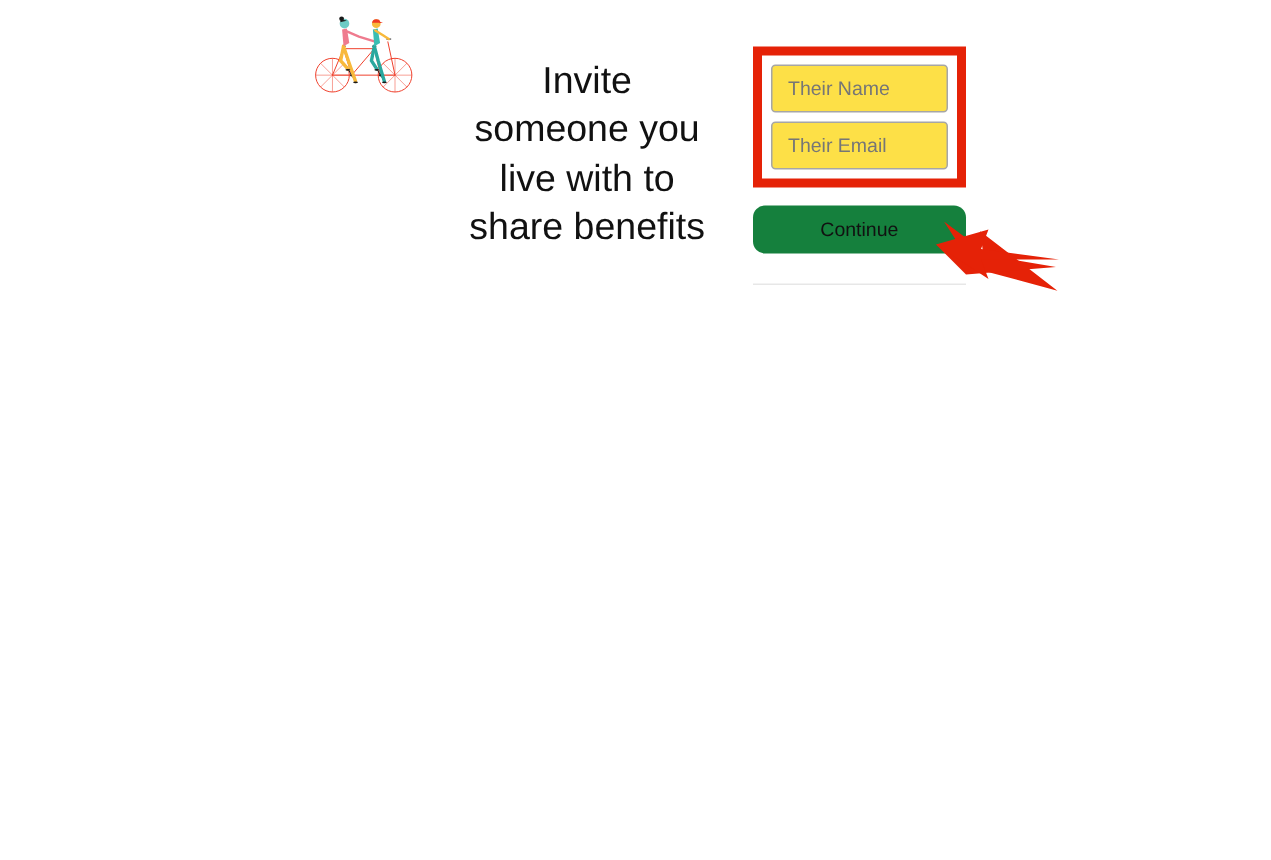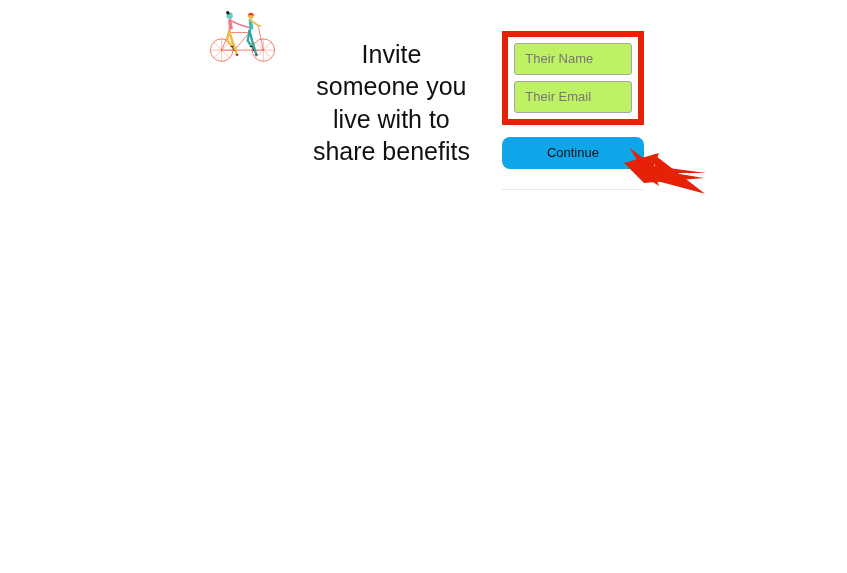--- a/index.html
+++ b/index.html
@@ -55,32 +55,32 @@
       margin-bottom: 12px;
     }
     .text-input {
       width: 100%;
       height: 32px;
       padding: 6px 10px;
       border: 1px solid #a6a6a6;
       border-radius: 3px;
       font-size: 13px;
       color: #111;
-      background: #bef264;
+      background: #fde047;
     }
     .text-input::placeholder {
       color: #767676;
     }
     .text-input:first-child {
       margin-bottom: 6px;
     }
     .continue-btn {
       width: 100%;
       height: 32px;
-      background: #0ea5e9;
+      background: #15803d;
       border: none;
       border-radius: 8px;
       font-size: 13px;
       color: #111;
       cursor: pointer;
       margin-bottom: 15px;
       text-align: center;
     }
     .arrow {
       position: absolute;

